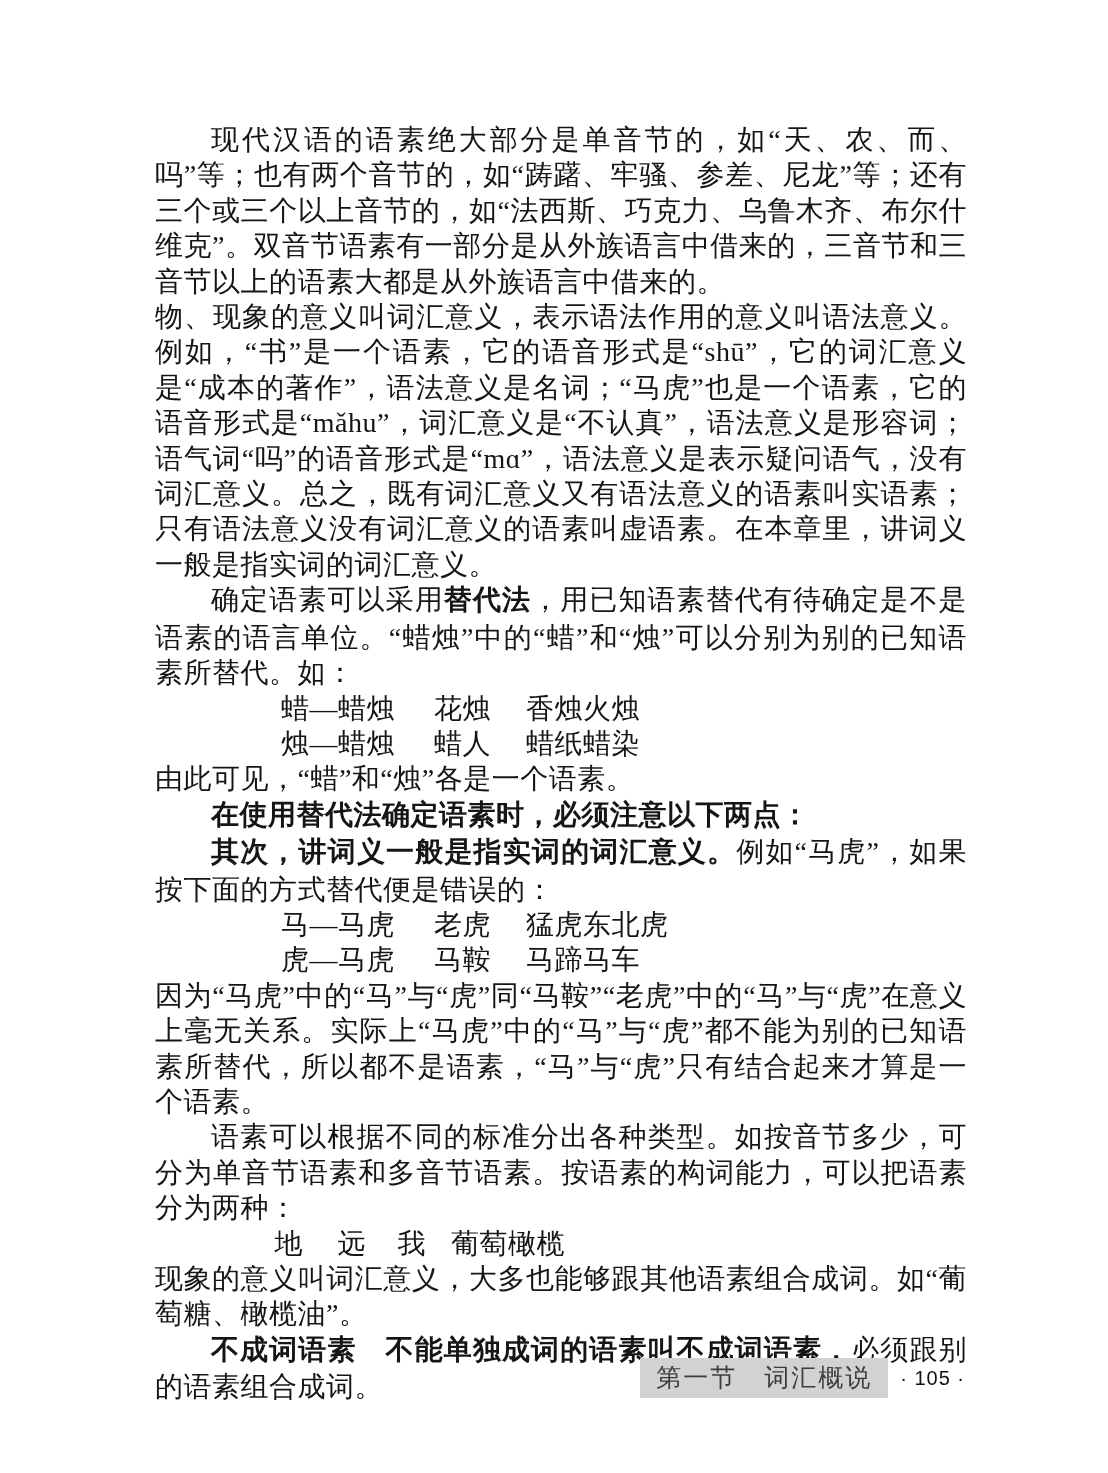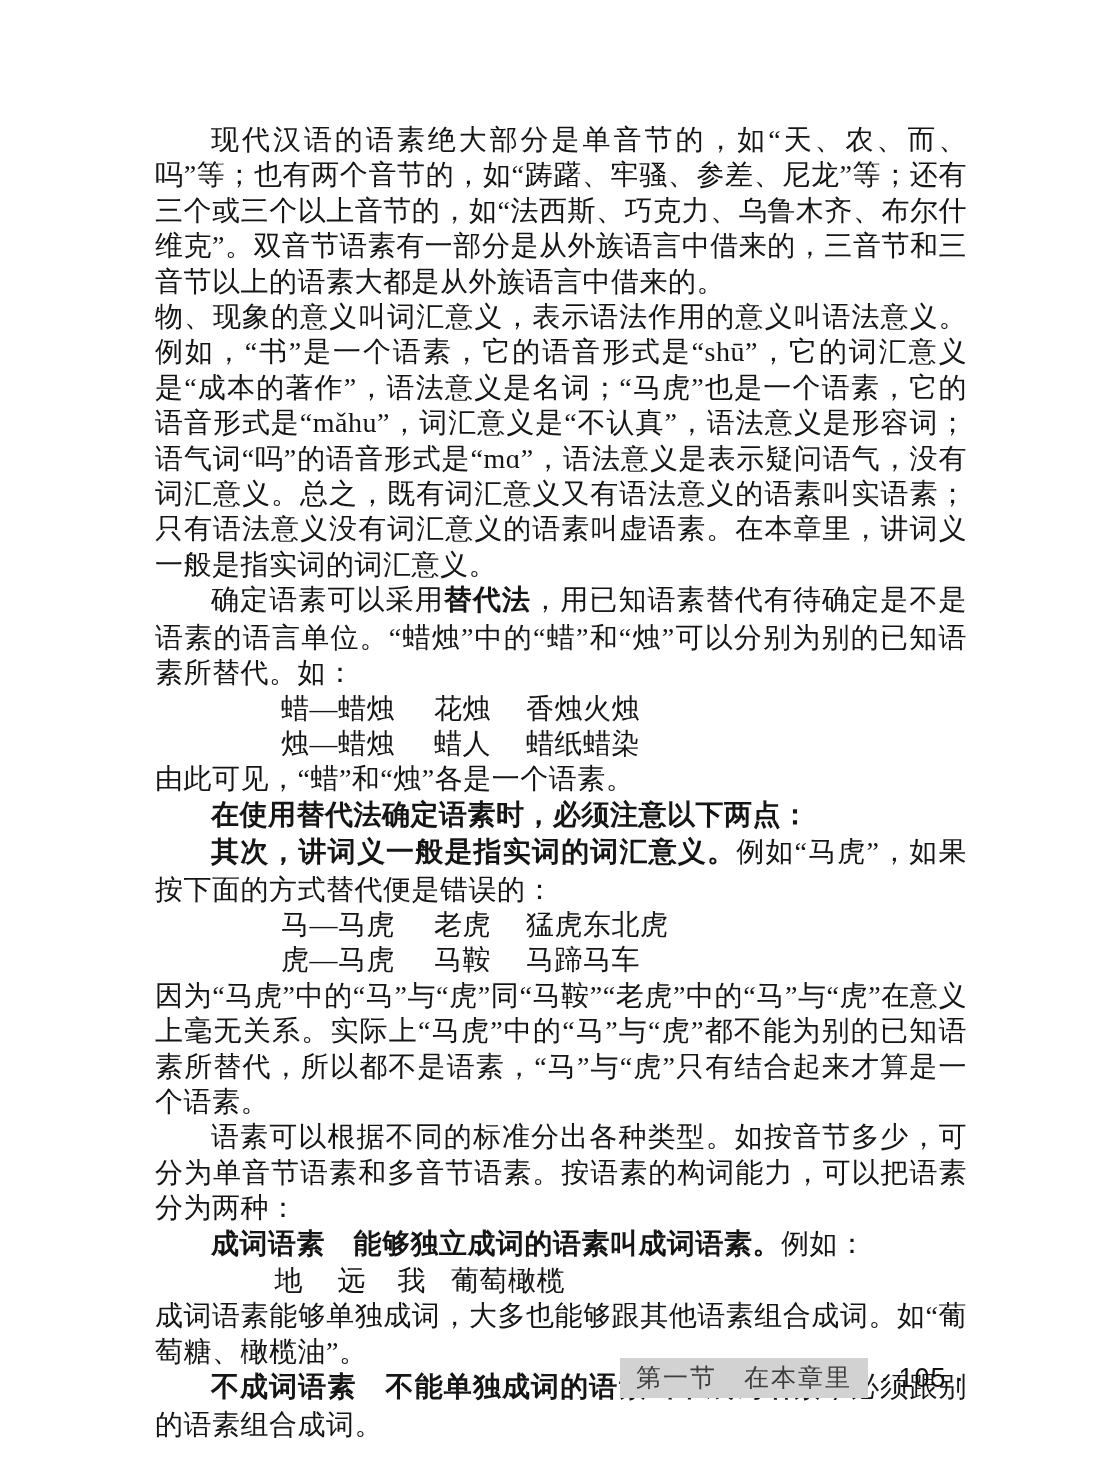--- a/index.html
+++ b/index.html
@@ -49,21 +49,21 @@
   .sec-box{
     background:#d2d2d2;
     color:#3c3c3c;
     font-size:25px;
     line-height:25px;
     padding:7px 16px 8px 16px;
     letter-spacing:2px;
   }
   .pagenum{
     color:#111111;
-    font-size:27px;
+    font-size:20px;
     letter-spacing:1px;
   }
 </style>
 </head>
 <body>
 
 <main class="body-text">
 
   <p class="p indent"><span>现代汉语的语素绝大部分是单音节的，如“天、农、而、吗”等；也有两个音节的，如“踌躇、牢骚、参差、尼龙”等；还有三个或三个以上音节的，如“法西斯、巧克力、乌鲁木齐、布尔什维克”。双音节语素有一部分是从外族语言中借来的，三音节和三音节以上的语素大都是从外族语言中借来的。</span></p>
 
@@ -105,34 +105,33 @@
       <span class="c2">马鞍</span>
       <span class="c3">马蹄</span>
       <span class="c4">马车</span>
     </div>
   </div>
 
   <p class="p"><span>因为“马虎”中的“马”与“虎”同“马鞍”“老虎”中的“马”与“虎”在意义上毫无关系。实际上“马虎”中的“马”与“虎”都不能为别的已知语素所替代，所以都不是语素，“马”与“虎”只有结合起来才算是一个语素。</span></p>
 
   <p class="p indent"><span>语素可以根据不同的标准分出各种类型。如按音节多少，可分为单音节语素和多音节语素。按语素的构词能力，可以把语素分为两种：</span></p>
 
-  <p class="p indent"><span class="b">成词语素　能够独立成词的语素叫成词语素。</span><span>例如：</span></p>
 
   <div class="ex ex-c">
     <div class="ex-row">
       <span class="c1">地</span>
       <span class="c2">远</span>
       <span class="c3">我</span>
       <span class="c4">葡萄</span>
       <span class="c5">橄榄</span>
     </div>
   </div>
 
-  <p class="p"><span>成词语素能够单独成词，大多也能够跟其他语素组合成词。如“葡萄糖、橄榄油”。</span></p>
+  <p class="p"><span>现象的意义叫词汇意义，大多也能够跟其他语素组合成词。如“葡萄糖、橄榄油”。</span></p>
 
   <p class="p indent"><span class="b">不成词语素　不能单独成词的语素叫不成词语素，</span><span>必须跟别的语素组合成词。</span></p>
 
 </main>
 
 <footer class="footer">
-  <span class="sec-box">第一节　在本章里</span>
+  <span class="sec-box">第一节　词汇概说</span>
   <span class="pagenum">· 105 ·</span>
 </footer>
 
 </body></html>

